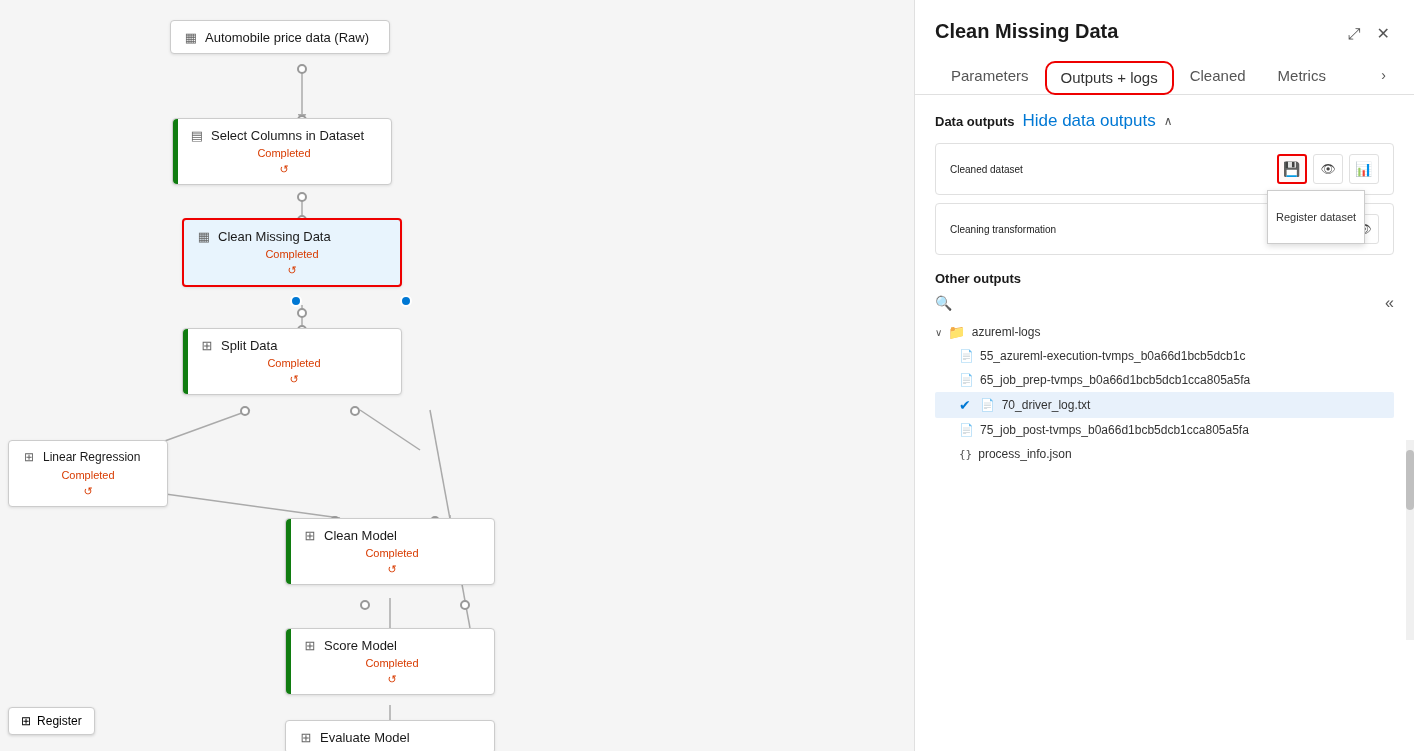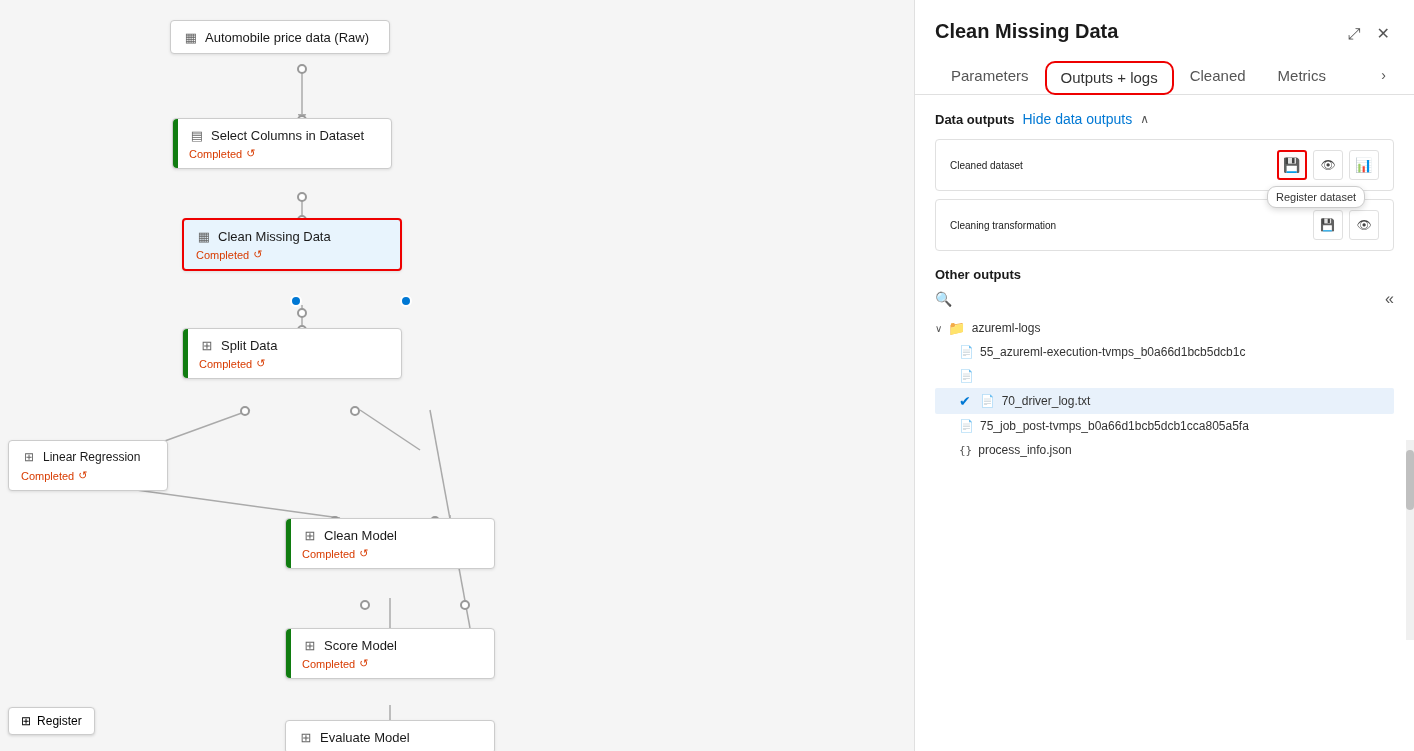--- a/index.html
+++ b/index.html
@@ -34,20 +34,21 @@
       align-items: center;
       gap: 6px;
     }
     .node-status {
       font-size: 11px;
       color: #d83b01;
       margin-top: 4px;
       display: flex;
       align-items: center;
       gap: 4px;
+      flex-direction: column;
     }
     .node-status.completed { color: #d83b01; }
     .node-icon {
       width: 16px; height: 16px;
       display: inline-flex; align-items: center; justify-content: center;
       color: #666;
     }
     .green-bar {
       position: absolute;
       left: 0; top: 0; bottom: 0;
@@ -172,21 +173,21 @@
       align-items: center;
       gap: 8px;
       margin-bottom: 12px;
     }
     .section-title {
       font-size: 13px;
       font-weight: 600;
       color: #1a1a1a;
     }
     .section-link {
-      font-size: 14px;
+      font-size: 17px;
       color: #0078d4;
       cursor: pointer;
       text-decoration: none;
     }
 
     
     .output-row {
       border: 1px solid #e0e0e0;
       border-radius: 4px;
       padding: 10px 14px;
@@ -221,22 +222,22 @@
     .output-action-btn.active {
       border: 2px solid #e00;
       background: #fff8f8;
     }
 
     
     .tooltip-box {
       position: absolute;
       background: #fff;
       border: 1px solid #ccc;
-      border-radius: 9px;
-      padding: 4px 8px;
+      border-radius: 0;
+      padding: 20px 8px;
       font-size: 11px;
       white-space: nowrap;
       top: 36px;
       left: -10px;
       box-shadow: 0 2px 6px rgba(0,0,0,0.15);
       z-index: 10;
       color: #333;
     }
 
     
@@ -535,20 +536,21 @@
           <span class="tree-folder-label">azureml-logs</span>
         </div>
 
         <div class="tree-file">
           <span class="tree-file-icon">📄</span>
           <span class="tree-file-label">55_azureml-execution-tvmps_b0a66d1bcb5dcb1c</span>
         </div>
 
         <div class="tree-file">
           <span class="tree-file-icon">📄</span>
+          <span class="tree-file-label">65_job_prep-tvmps_b0a66d1bcb5dcb1cca805a5fa</span>
         </div>
 
         <div class="tree-file selected">
           <span class="selected-check">✔</span>
           <span class="tree-file-icon">📄</span>
           <span class="tree-file-label">70_driver_log.txt</span>
         </div>
 
         <div class="tree-file">
           <span class="tree-file-icon">📄</span>

